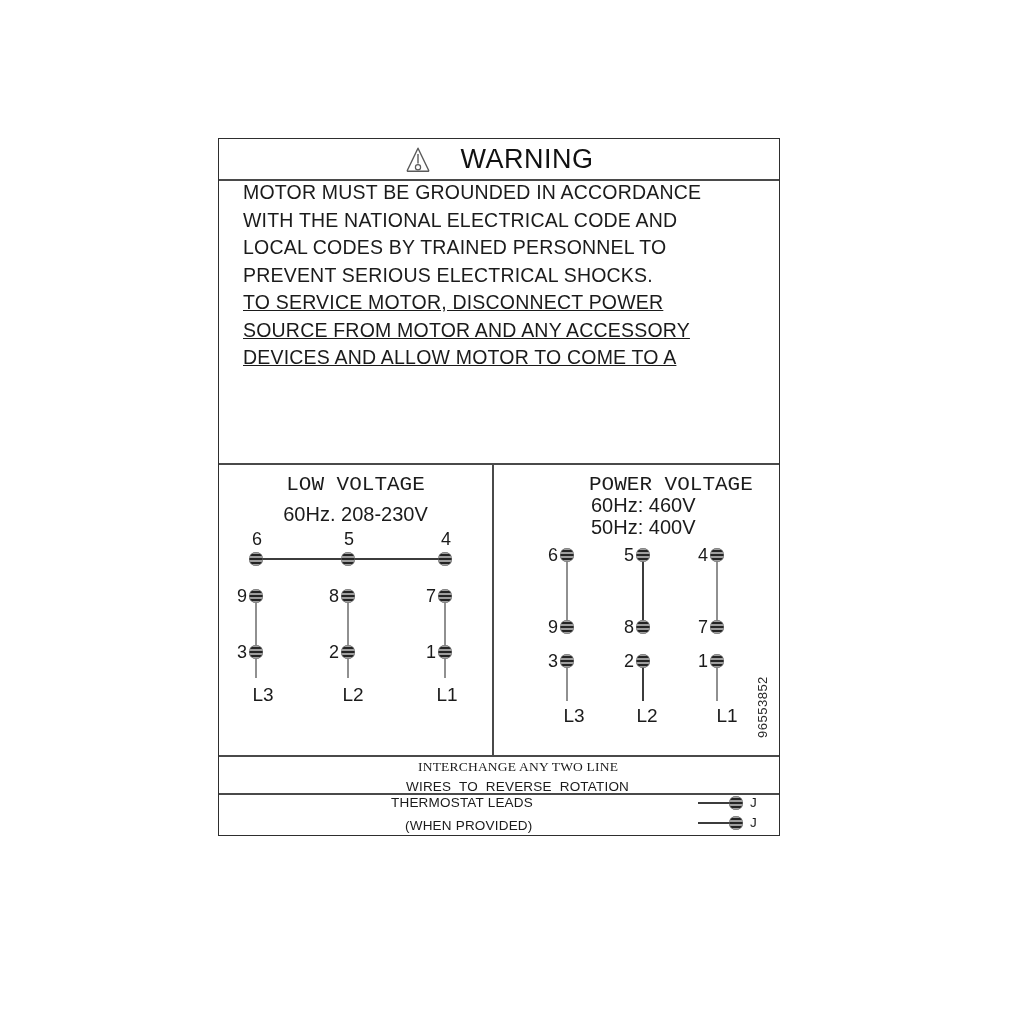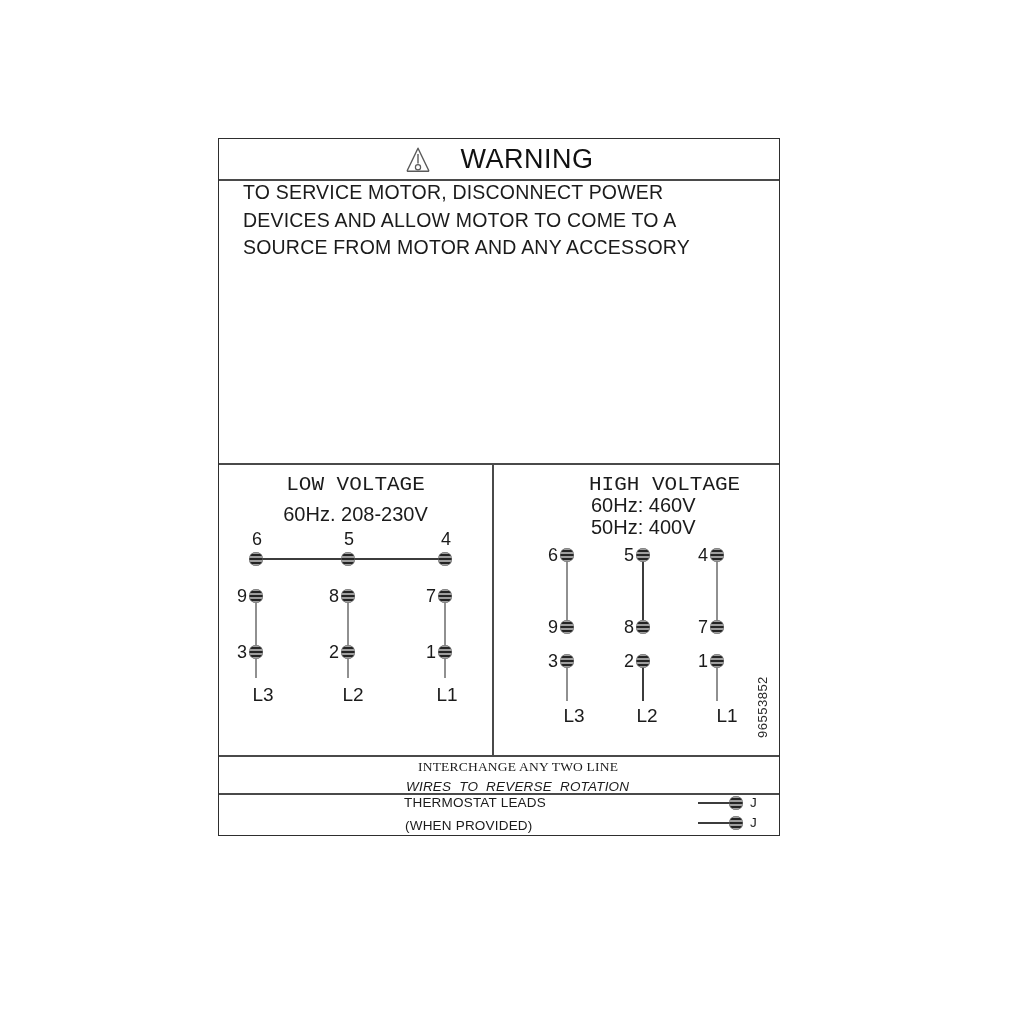--- a/index.html
+++ b/index.html
@@ -15,21 +15,21 @@
   .hline{position:absolute;left:0;width:100%;height:1.5px;background:#4a4a4a;}
   .vline{position:absolute;width:1.5px;background:#4a4a4a;}
   .header{
     position:absolute;left:0;top:0;width:100%;height:40px;
     display:flex;align-items:center;justify-content:center;gap:30px;
   }
   .warn-title{font-size:27px;letter-spacing:.5px;color:#111;}
   .body-text{position:absolute;left:24px;top:40px;width:515px;font-size:19.5px;line-height:27.5px;letter-spacing:.2px;}
   .body-text .para{margin:0;}
   .p1{margin-top:28px;}
-  .p2{margin-top:25px;}
+  .p2{margin-top:25px;text-decoration:underline;}
   .ttl{position:absolute;font-size:21px;white-space:nowrap;font-family:Liberation Mono, monospace;}
   .sub{position:absolute;font-size:20px;white-space:nowrap;}
   .term{
     position:absolute;width:14px;height:14px;border-radius:50%;
     background:repeating-linear-gradient(180deg,#9e9e9e 0 2px,#242424 2px 4px);
     box-shadow:0 0 0 .5px #6a6a6a inset;
   }
   .wire-v{position:absolute;width:1.5px;background:#909090;}
   .wire-v.dark{background:#3c3c3c;}
   .wire-h{position:absolute;height:1.5px;background:#3c3c3c;}
@@ -60,24 +60,30 @@
       <svg width="26" height="27" viewBox="0 0 26 27">
         <path d="M13 2.2 L23.6 24.2 Q24 25.3 22.8 25.3 L3.2 25.3 Q2 25.3 2.4 24.2 Z" fill="none" stroke="#5a5a5a" stroke-width="1.4" stroke-linejoin="round"></path>
         <line x1="13" y1="8" x2="13" y2="17.5" stroke="#5a5a5a" stroke-width="1.4"></line>
         <circle cx="13" cy="21.2" r="2.6" fill="none" stroke="#5a5a5a" stroke-width="1.2"></circle>
       </svg>
     </span>
     <span class="warn-title">WARNING</span>
   </div>
 
   <div class="body-text">
+    <div class="para p1">
+      <div>MOTOR MUST BE GROUNDED IN ACCORDANCE</div>
+      <div>WITH THE NATIONAL ELECTRICAL CODE AND</div>
+      <div>LOCAL CODES BY TRAINED PERSONNEL TO</div>
+      <div>PREVENT SERIOUS ELECTRICAL SHOCKS.</div>
+    </div>
     <div class="para p2">
       <div>TO SERVICE MOTOR, DISCONNECT POWER</div>
+      <div>SOURCE FROM MOTOR AND ANY ACCESSORY</div>
       <div>DEVICES AND ALLOW MOTOR TO COME TO A</div>
-      <div>SOURCE FROM MOTOR AND ANY ACCESSORY</div>
     </div>
   </div>
 
   <div>
     <div class="ttl" style="left:0;top:334px;width:273px;text-align:center;">LOW VOLTAGE</div>
     <div class="sub" style="left:0;top:364px;width:273px;text-align:center;">60Hz. 208-230V</div>
 
     <div class="wire-h" style="left:37px;top:419px;width:189px;"></div>
 
     <div class="wire-v" style="left:36px;top:457px;height:82px;"></div>
@@ -105,21 +111,21 @@
     <span class="term" style="left:30px;top:506px;"></span>
     <span class="term" style="left:122px;top:506px;"></span>
     <span class="term" style="left:219px;top:506px;"></span>
 
     <span class="llab" style="left:44px;top:546px;">L3</span>
     <span class="llab" style="left:134px;top:546px;">L2</span>
     <span class="llab" style="left:228px;top:546px;">L1</span>
   </div>
 
   <div>
-    <div class="ttl" style="left:370px;top:334px;">HIGH VOLTAGE</div>
+    <div class="ttl" style="left:370px;top:334px;">POWER VOLTAGE</div>
     <div class="sub" style="left:372px;top:355px;">60Hz: 460V</div>
     <div class="sub" style="left:372px;top:377px;">50Hz: 400V</div>
 
     <div class="wire-v" style="left:347px;top:416px;height:72px;"></div>
     <div class="wire-v dark" style="left:423px;top:416px;height:72px;"></div>
     <div class="wire-v" style="left:497px;top:416px;height:72px;"></div>
 
     <div class="wire-v" style="left:347px;top:522px;height:40px;"></div>
     <div class="wire-v dark" style="left:423px;top:522px;height:40px;"></div>
     <div class="wire-v" style="left:497px;top:522px;height:40px;"></div>
@@ -147,25 +153,25 @@
 
     <span class="llab" style="left:355px;top:567px;">L3</span>
     <span class="llab" style="left:428px;top:567px;">L2</span>
     <span class="llab" style="left:508px;top:567px;">L1</span>
 
     <div class="partnum">96553852</div>
   </div>
 
   <div>
     <div class="ftext" style="left:199px;top:621px;font-family:Liberation Serif, serif;">INTERCHANGE ANY TWO LINE</div>
-    <div class="ftext" style="left:187px;top:641px;word-spacing:4px;font-style:italic;">WIRES TO REVERSE ROTATION</div>
+    <div class="ftext" style="left:187px;top:641px;word-spacing:4px;">WIRES TO REVERSE ROTATION</div>
   </div>
 
   <div>
-    <div class="ftext" style="left:185px;top:657px;">THERMOSTAT LEADS</div>
+    <div class="ftext" style="left:172px;top:657px;">THERMOSTAT LEADS</div>
     <div class="ftext" style="left:186px;top:680px;">(WHEN PROVIDED)</div>
 
     <div class="wire-h" style="left:479px;top:663px;width:32px;"></div>
     <span class="term" style="left:510px;top:657px;"></span>
     <span class="jlab" style="left:531px;top:657px;">J</span>
 
     <div class="wire-h" style="left:479px;top:683px;width:32px;"></div>
     <span class="term" style="left:510px;top:677px;"></span>
     <span class="jlab" style="left:531px;top:677px;">J</span>
   </div>

